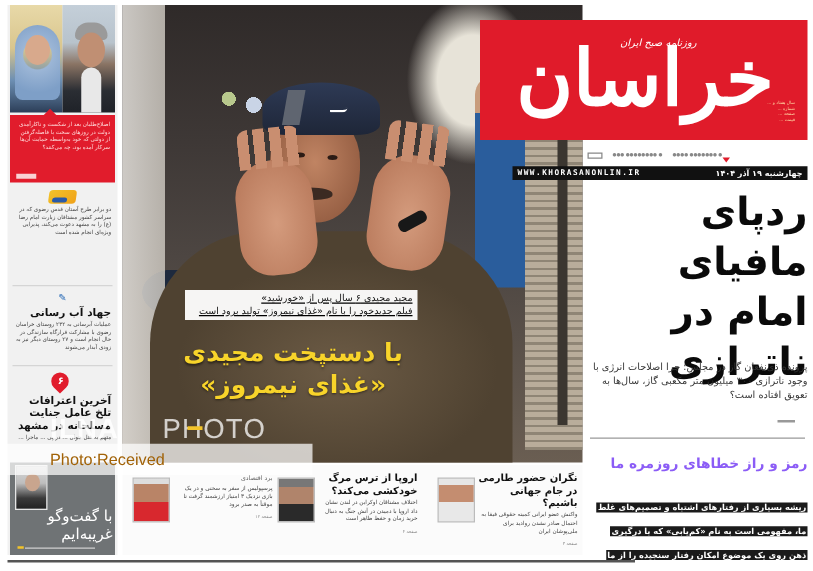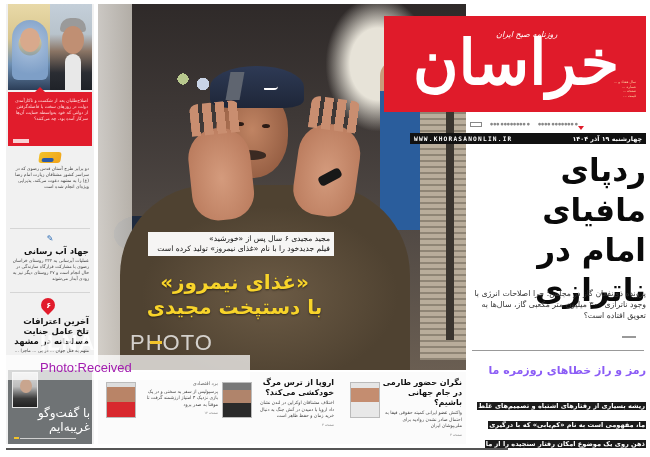--- a/index.html
+++ b/index.html
@@ -63,21 +63,21 @@
   .face-main { left: 216px; top: 90px; width: 72px; height: 88px; background: radial-gradient(ellipse at 50% 45%,#c08463,#935c41 80%); border-radius: 44% 44% 48% 48%; }
   .mustache { left: 230px; top: 150px; width: 36px; height: 10px; background: #3b2a22; border-radius: 50% 50% 40% 40%; }
   .eye { width: 8px; height: 4px; background: #2b1b15; border-radius: 50%; }
   .cap { left: 210px; top: 66px; width: 94px; height: 42px; background: linear-gradient(180deg,#2e3a55,#1e2638); border-radius: 50% 50% 20% 20%; }
   .cap-panel { left: 228px; top: 72px; width: 14px; height: 28px; background: #5f6570; transform: skew(-10deg); }
   .swoosh { left: 264px; top: 86px; width: 14px; height: 4px; border-bottom: 2px solid #fff; border-radius: 0 0 10px 2px; }
   .hand { width: 62px; height: 92px; background: radial-gradient(ellipse at 50% 55%,#d49b7d,#b97a5c 85%); border-radius: 30px 30px 26px 26px; }
   .hand::before { content:""; position:absolute; top:-26px; left:6px; width:50px; height:32px; background: repeating-linear-gradient(90deg,#c98e70 0 9px, transparent 9px 13px); border-radius: 8px 8px 0 0; }
   .watch { left: 318px; top: 172px; width: 24px; height: 10px; background: #181818; border-radius: 4px; transform: rotate(-28deg); }
 
-  .caption-white { left: 148px; top: 232px; width: 186px; background: rgba(255,255,255,0.95); padding: 2px 4px; text-align: right; }
+  .caption-white { left: 148px; top: 232px; width: 186px; background: rgba(255,255,255,0.95); padding: 2px 4px; text-align: right; text-decoration: underline; }
   .caption-white div { font-size: 7.6px; line-height: 10px; color: #111; white-space: nowrap; }
   .headline-yellow { left: 132px; top: 270px; width: 205px; text-align: center; color: #f8d42a; font-weight: bold; font-size: 20px; line-height: 25px; text-shadow: 0 1px 2px rgba(0,0,0,.5); }
 
   
   .masthead { left: 384px; top: 16px; width: 262px; height: 96px; background: #e01b2a; }
   .mast-sub { left: 496px; top: 30px; font-size: 8px; color: #fff; font-style: italic; font-weight: normal; }
   .mast-title { left: 400px; top: 28px; width: 232px; font-family: "DejaVu Serif", serif; font-size: 62px; line-height: 70px; color: #fff; text-align: center; font-weight: bold; letter-spacing: -2px; }
   .mast-info { left: 570px; top: 80px; width: 66px; }
   .mast-info div { font-size: 3.5px; line-height: 4.5px; color: #ffd4a0; text-align: right; }
   .mast-strip { left: 410px; top: 97px; width: 236px; height: 11px; background: #111; display:flex; align-items:center; justify-content: space-between; padding: 0 4px; direction: ltr; margin-top: 36px; }
@@ -105,21 +105,21 @@
   .story h5 { font-size: 8px; line-height: 10px; font-weight: bold; color: #111; text-align: right; }
   .story p { font-size: 4.6px; line-height: 6.5px; color: #444; text-align: right; margin-top: 2px; }
   .story .pg { font-size: 3.5px; color: #888; }
 
   .footer-rule { left: 6px; top: 448px; width: 502px; height: 2px; background: #555; }
 
   
   .wm-ilna { left: 40px; top: 330px; font-family: "Liberation Sans", sans-serif; font-size: 22px; color: rgba(255,255,255,0.82); letter-spacing: 1px; font-weight: bold; direction: ltr; }
   .wm-photo { left: 130px; top: 330px; font-family: "Liberation Sans", sans-serif; font-size: 22px; color: rgba(255,255,255,0.75); letter-spacing: 1px; direction: ltr; }
   .wm-band { left: 0; top: 355px; width: 250px; height: 25px; background: rgba(255,255,255,0.72); }
-  .wm-received { left: 40px; top: 360px; font-family: "Liberation Sans", sans-serif; font-size: 13px; color: #a21caf; direction: ltr; }
+  .wm-received { left: 40px; top: 360px; font-family: "Liberation Sans", sans-serif; font-size: 13px; color: #a16207; direction: ltr; }
   .wm-yellow { left: 150px; top: 341px; width: 12px; height: 3px; background: #f2c32a; }
 </style>
 </head>
 <body>
 
 <div class="abs left-col"></div>
 
 <div class="abs portraits">
   <div class="portrait woman">
       <div class="scarf"></div>
@@ -180,26 +180,26 @@
 <div class="abs mustache"></div>
 <div class="abs cap"></div>
 <div class="abs cap-panel"></div>
 <div class="abs swoosh"></div>
 <div class="abs hand" style="left:190px; top:128px; transform:rotate(-6deg);"></div>
 <div class="abs hand" style="left:296px; top:124px; transform:rotate(8deg);"></div>
 <div class="abs watch"></div>
 
 <div class="abs caption-white">
   <div>مجید مجیدی ۶ سال پس از «خورشید»</div>
-  <div>فیلم جدیدخود را با نام «غذای نیمروز» تولید کرده است</div>
+  <div>فیلم جدیدخود را با نام «غذای نیمروز» تولید برود است</div>
 </div>
 
 <div class="abs headline-yellow">
+  <div>با دستپخت مجیدی</div>
   <div>«غذای نیمروز»</div>
-  <div>با دستپخت مجیدی</div>
 </div>
 
 <div class="abs masthead"></div>
 <div class="abs mast-sub">روزنامه صبح ایران</div>
 <div class="abs mast-title">خراسان</div>
 <div class="abs mast-info">
   <div>سال هفتاد و ...</div>
   <div>شماره ...</div>
   <div>صفحه ...</div>
   <div>قیمت ...</div>

